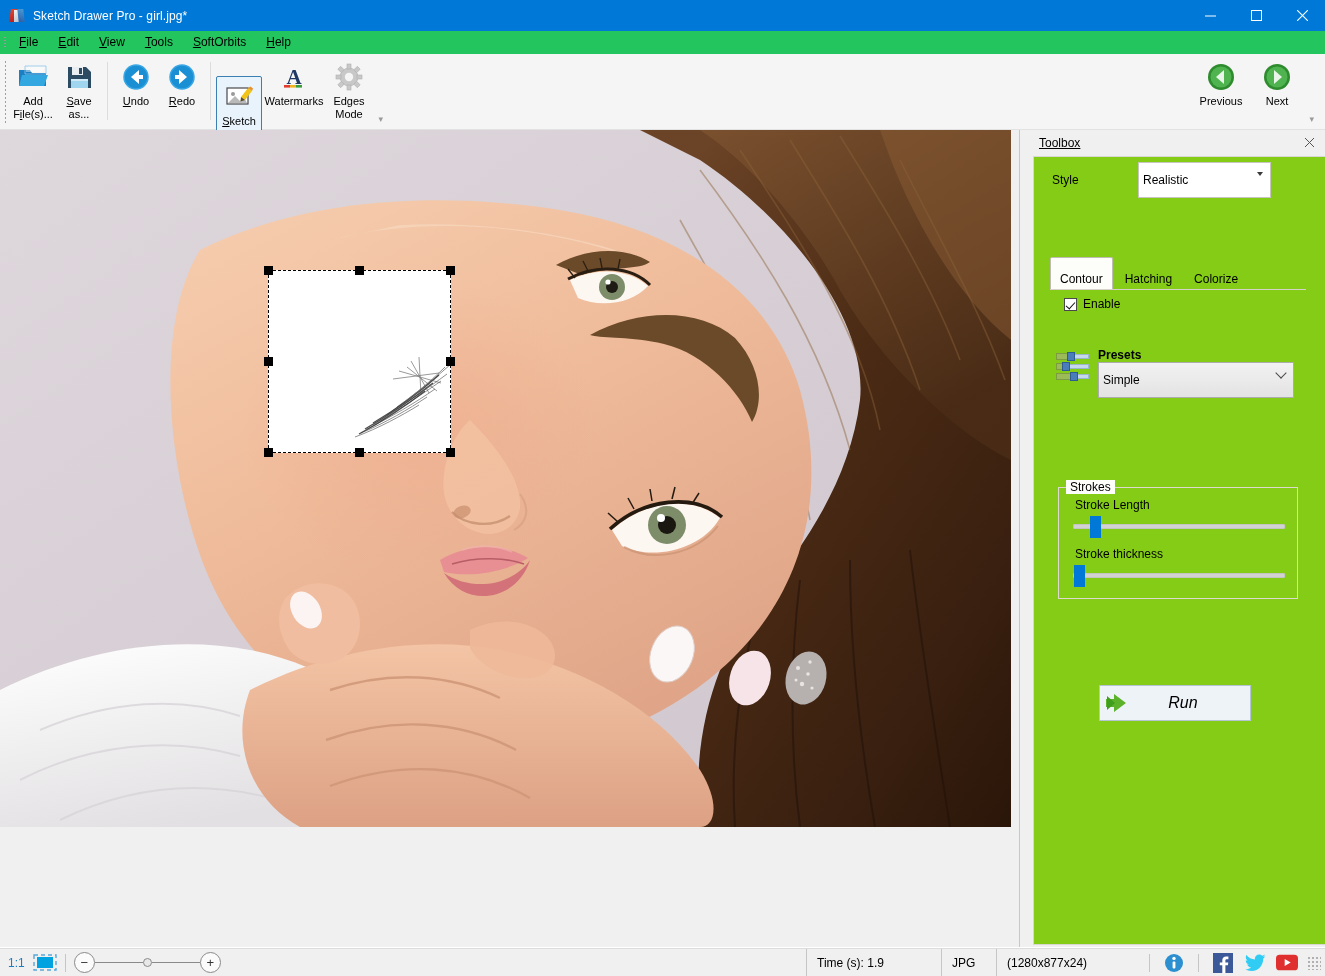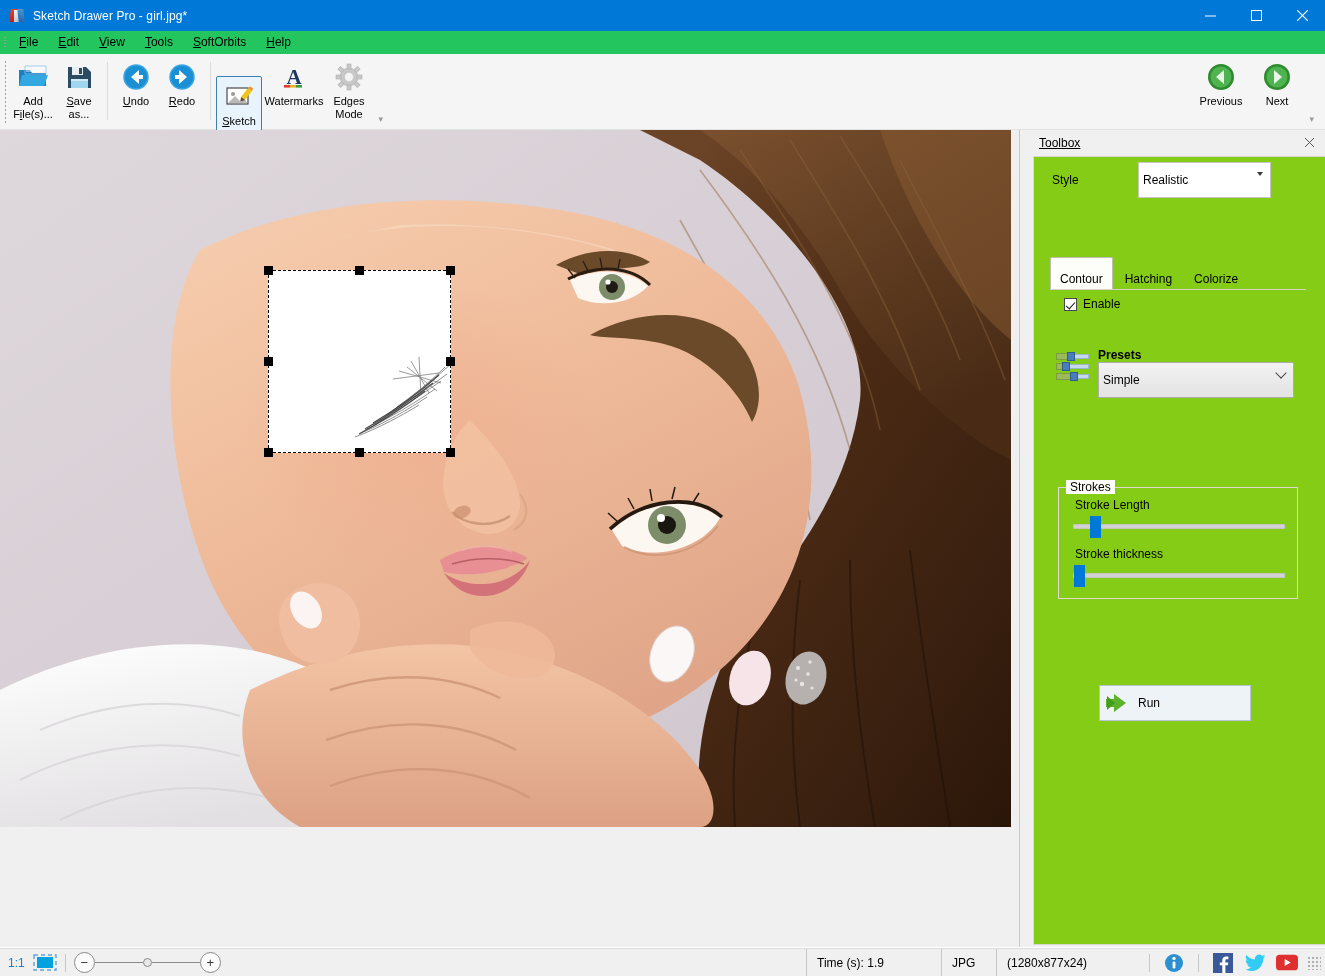--- a/index.html
+++ b/index.html
@@ -154,21 +154,21 @@
   .slider-lbl { position:absolute; font-size:12px; color:#000; }
   .track { position:absolute; height:5px; background:#d2d2d2; border:1px solid #c4c4c4; border-radius:1px; }
   .thumb { position:absolute; width:11px; height:22px; background:#0078d7; }
 
   .run-btn {
     position:absolute; left:65px; top:528px; width:152px; height:36px;
     background:#eef3f8; border:1px solid #b4c4d4;
     display:flex; align-items:center;
   }
   .run-arrow { width:38px; display:flex; justify-content:center; }
-  .run-lbl { flex:1; text-align:left; font-size:12px; color:#000; margin-right:22px; }
+  .run-lbl { flex:1; text-align:center; font-size:16px; color:#000; margin-right:22px;font-style:italic; }
 
   
   .statusbar {
     position:absolute; left:0; top:948px; width:1325px; height:28px;
     background:#f0f0f0; border-top:1px solid #dcdcdc;
     display:flex; align-items:center;
   }
   .sb-ratio { margin-left:8px; font-size:12px; color:#1b7fc4; }
   .sb-fit { margin-left:8px; width:24px; height:17px; position:relative; }
   .sb-fit .inner { position:absolute; left:4px; top:3px; width:16px; height:11px; background:#00a3e0; }

